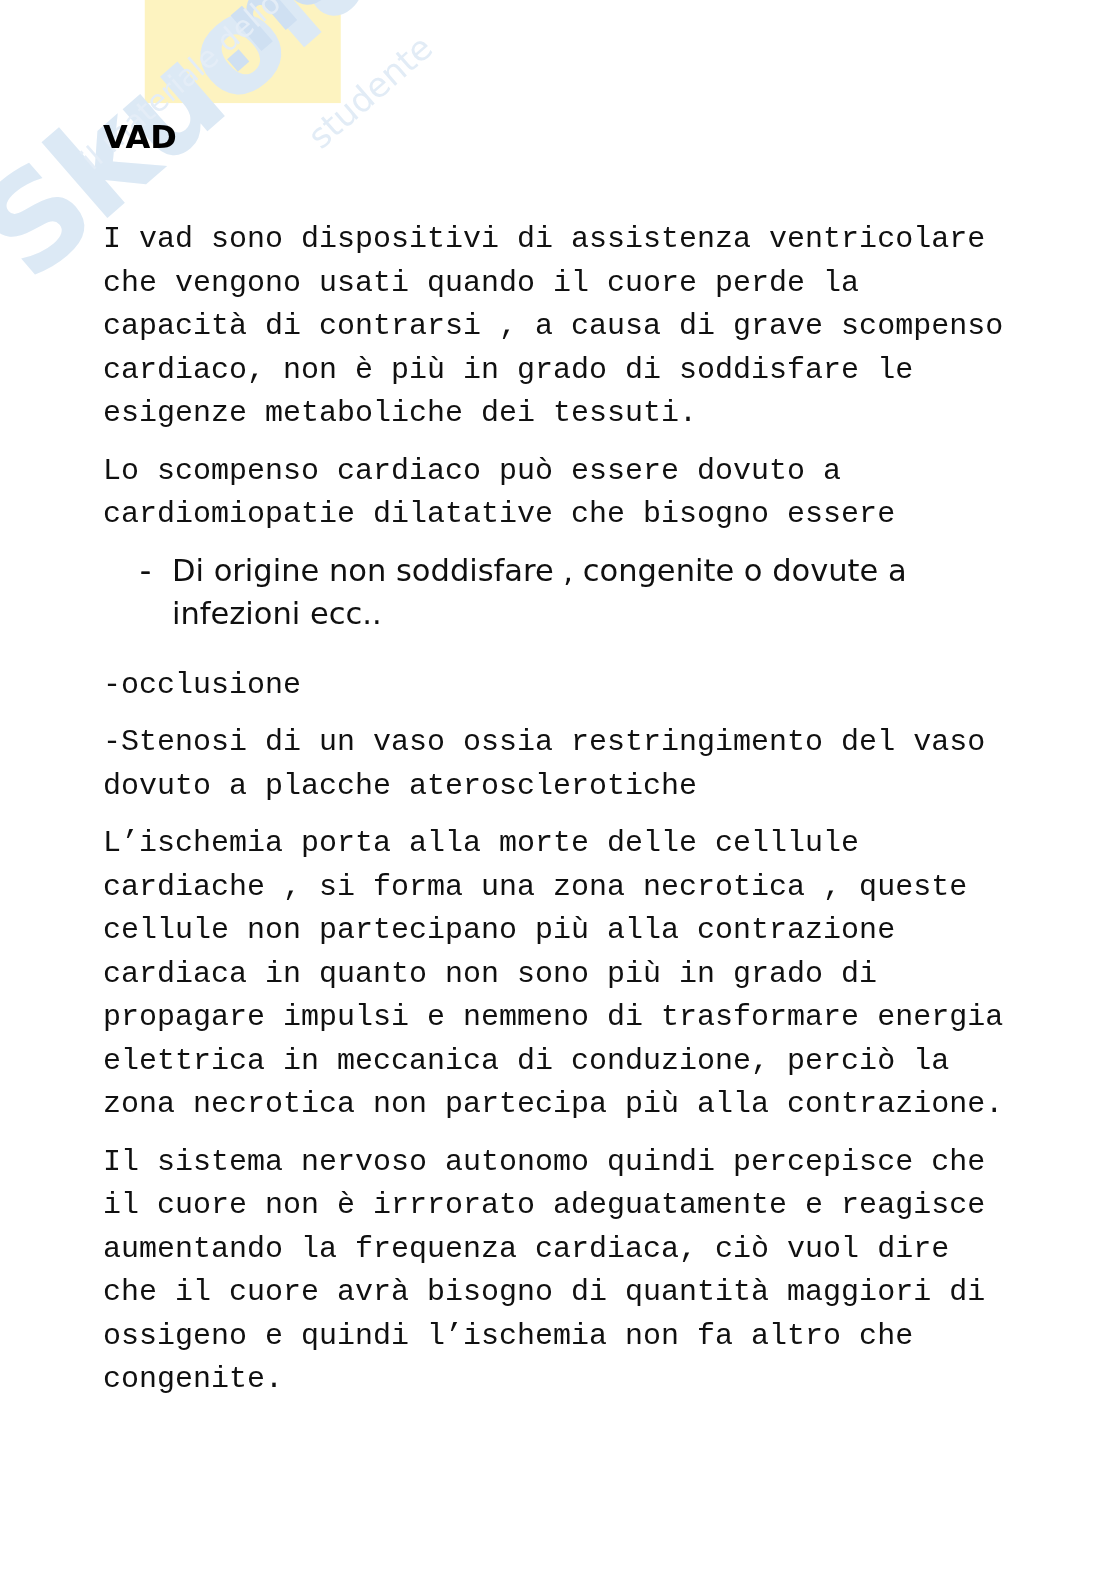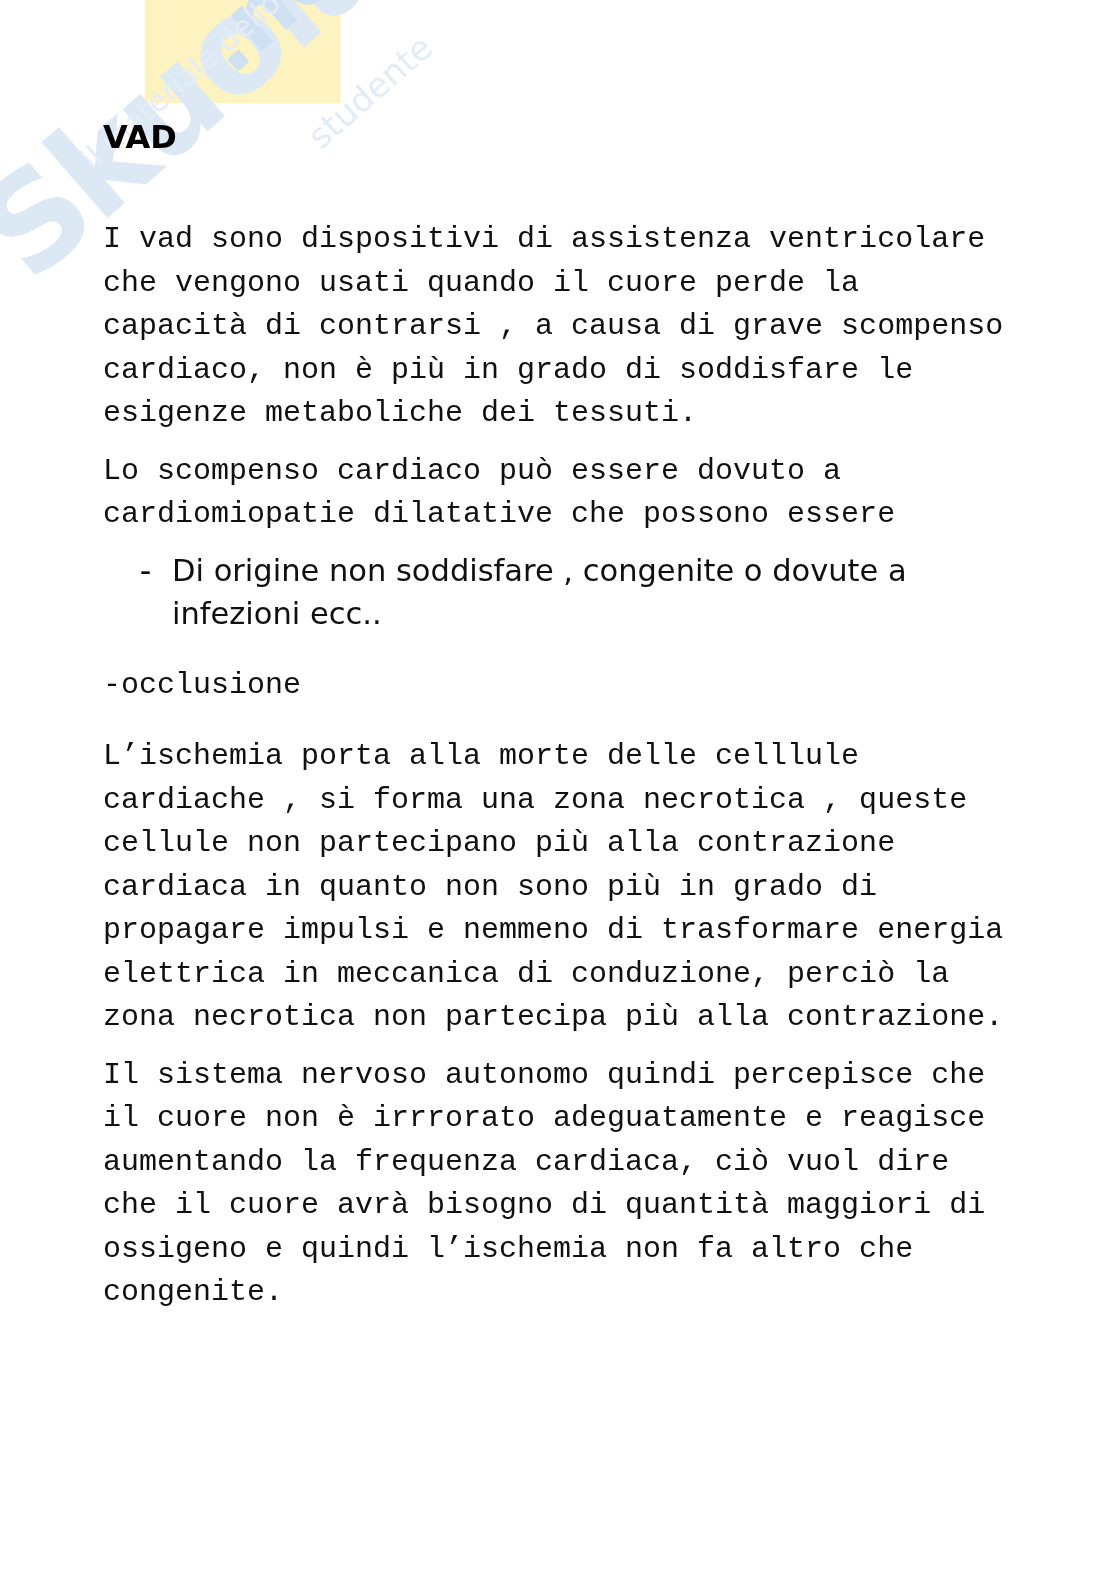--- a/index.html
+++ b/index.html
@@ -162,39 +162,40 @@
 
   <div id="content">
 
     <h1 class="doc-title">VAD</h1>
 
     <div class="gap-title"></div>
 
     <p class="para">I vad sono dispositivi di assistenza ventricolare che vengono usati quando il cuore perde la capacità di contrarsi , a causa di grave scompenso cardiaco, non è più in grado di soddisfare le esigenze metaboliche dei tessuti.</p>
     <div class="gap-para"></div>
 
-    <p class="para">Lo scompenso cardiaco può essere dovuto a cardiomiopatie dilatative che possono essere</p>
+    <p class="para">Lo scompenso cardiaco può essere dovuto a cardiomiopatie dilatative che bisogno essere</p>
 
     <div class="gap-list-top"></div>
     <ul class="bullets">
       <li>
         <span class="dash">-</span>
       </li>
       <li>
         <span class="dash">-</span>
         <span>Di origine non soddisfare , congenite o dovute a infezioni ecc..</span>
       </li>
     </ul>
     <div class="gap-list-bot"></div>
 
     <div class="gap-para"></div>
 
     <p class="para">-occlusione</p>
     <div class="gap-para"></div>
 
+    <p class="para">-Stenosi di un vaso ossia restringimento del vaso dovuto a placche aterosclerotiche</p>
     <div class="gap-para"></div>
 
     <p class="para">L’ischemia porta alla morte delle celllule cardiache , si forma una zona necrotica , queste cellule non partecipano più alla contrazione cardiaca in quanto non sono più in grado di propagare impulsi e nemmeno di trasformare energia elettrica in meccanica di conduzione, perciò la zona necrotica non partecipa più alla contrazione.</p>
     <div class="gap-para"></div>
 
     <p class="para">Il sistema nervoso autonomo quindi percepisce che il cuore non è irrrorato adeguatamente e reagisce aumentando la frequenza cardiaca, ciò vuol dire che il cuore avrà bisogno di quantità maggiori di ossigeno e quindi l’ischemia non fa altro che congenite.</p>
     <div class="gap-para"></div>
 
 
   </div>

